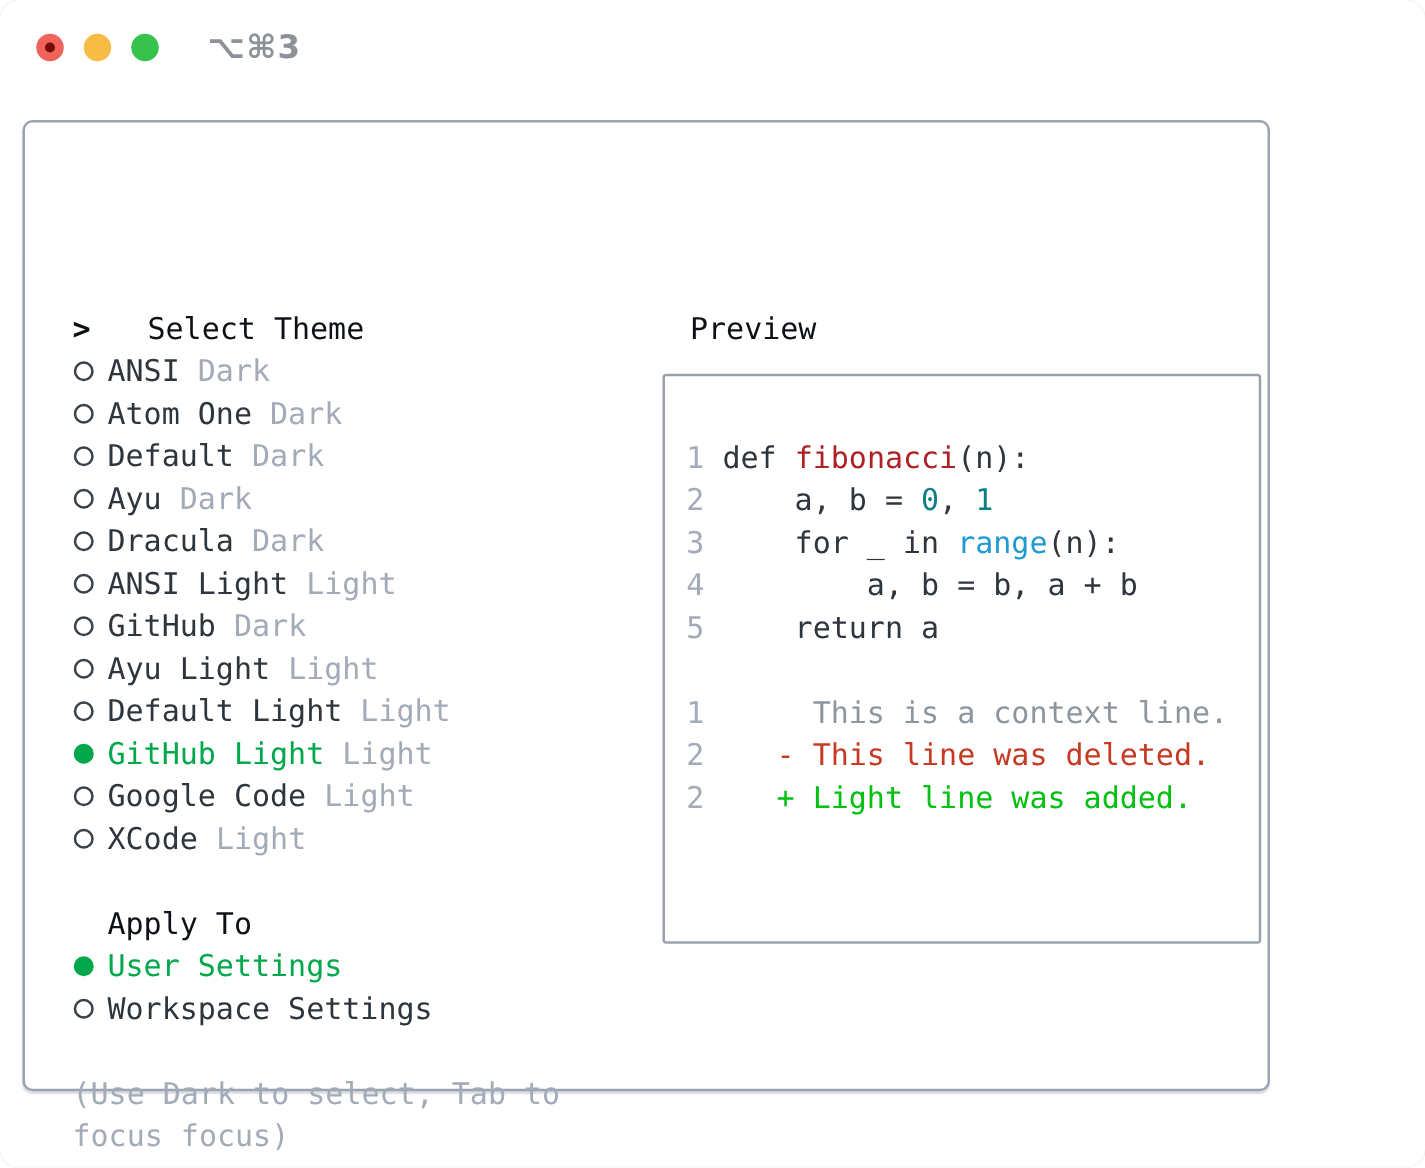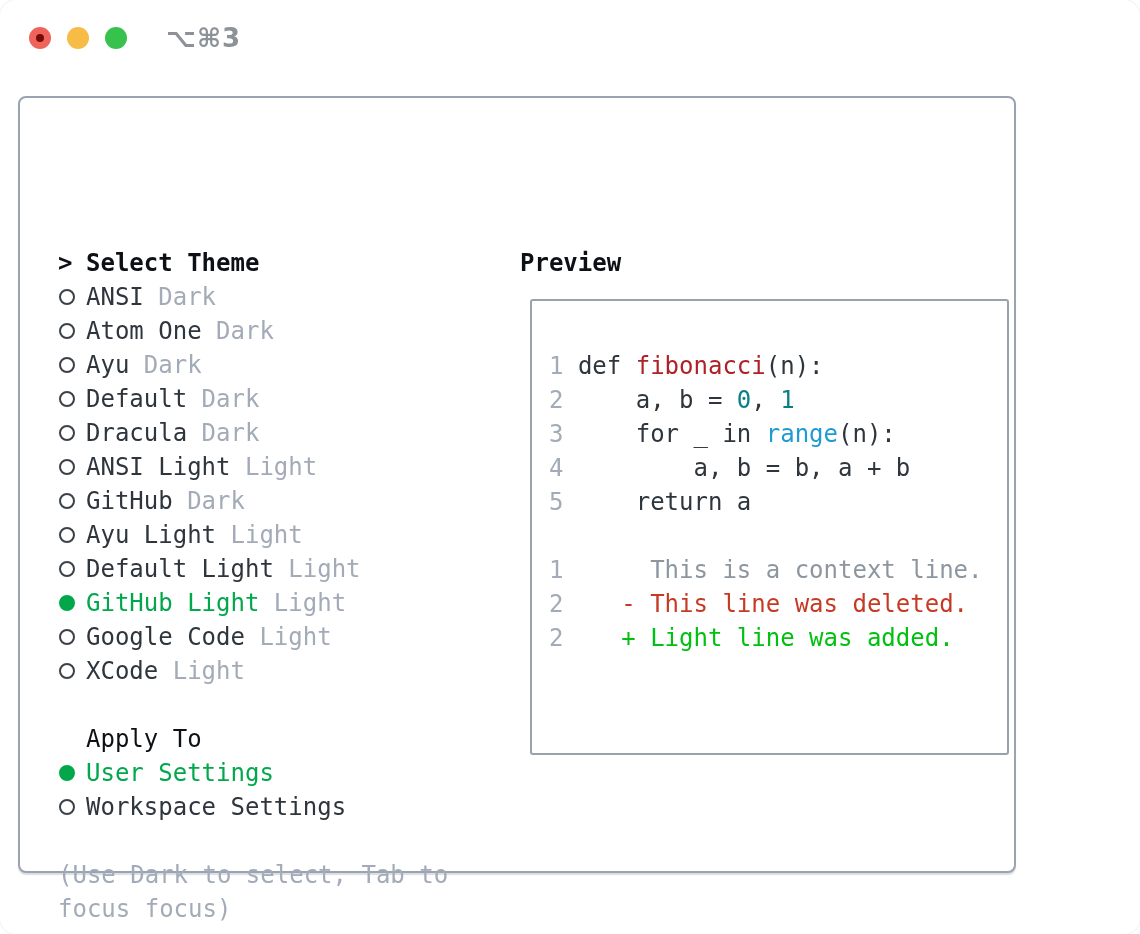--- a/index.html
+++ b/index.html
@@ -33,21 +33,21 @@
          box-shadow:0 2px 1px rgba(150,160,172,.35);}
   
   .col{position:absolute;font-size:24px;line-height:34px;color:var(--text-dark);}
   .row{position:relative;height:34px;white-space:nowrap;}
   .row.indent{padding-left:28px;}
   .marker{position:absolute;left:0;top:0;width:28px;height:34px;}
   .radio{position:absolute;left:1px;top:9px;width:12px;height:12px;
          border:2px solid #3a4149;border-radius:50%;background:transparent;}
   .radio.on{background:var(--accent-green);border-color:var(--accent-green);}
   .prompt{font-weight:bold;color:var(--header-black);}
-  .hdr{font-weight:bold;color:var(--header-black);}
+  .hdr{font-weight:normal;color:var(--header-black);margin-left:32px;}
   .hdr-plain{color:var(--header-black);}
   .name{color:var(--text-dark);}
   .row.selected .name{color:var(--accent-green);}
   .variant{color:var(--muted-gray);}
   #themes{left:38px;top:148px;}
   #apply{left:38px;top:624px;}
   #hint{left:38px;top:760px;color:var(--muted-gray);}
   #preview-label{left:500px;top:148px;}
   
   .preview-box{position:absolute;left:510px;top:201px;width:479px;height:456px;
@@ -80,25 +80,25 @@
   <div class="row indent"><span class="marker">
               <span class="radio"></span>
             </span><span class="name">ANSI</span> <span class="variant">Dark</span></div>
 
   <div class="row indent"><span class="marker">
               <span class="radio"></span>
             </span><span class="name">Atom One</span> <span class="variant">Dark</span></div>
 
   <div class="row indent"><span class="marker">
               <span class="radio"></span>
-            </span><span class="name">Ayu</span> <span class="variant">Dark</span></div>
+            </span><span class="name">Default</span> <span class="variant">Dark</span></div>
 
   <div class="row indent"><span class="marker">
               <span class="radio"></span>
-            </span><span class="name">Default</span> <span class="variant">Dark</span></div>
+            </span><span class="name">Ayu</span> <span class="variant">Dark</span></div>
 
   <div class="row indent"><span class="marker">
               <span class="radio"></span>
             </span><span class="name">Dracula</span> <span class="variant">Dark</span></div>
 
   <div class="row indent"><span class="marker">
               <span class="radio"></span>
             </span><span class="name">ANSI Light</span> <span class="variant">Light</span></div>
 
   <div class="row indent"><span class="marker">

